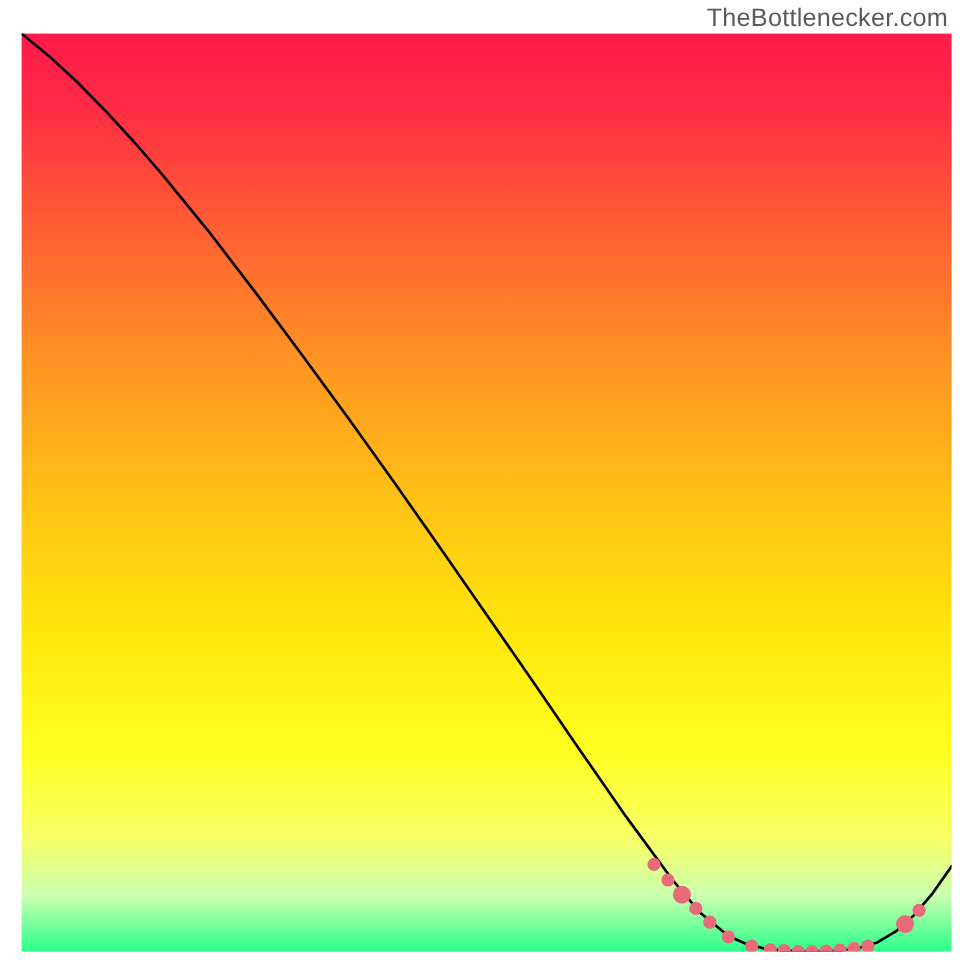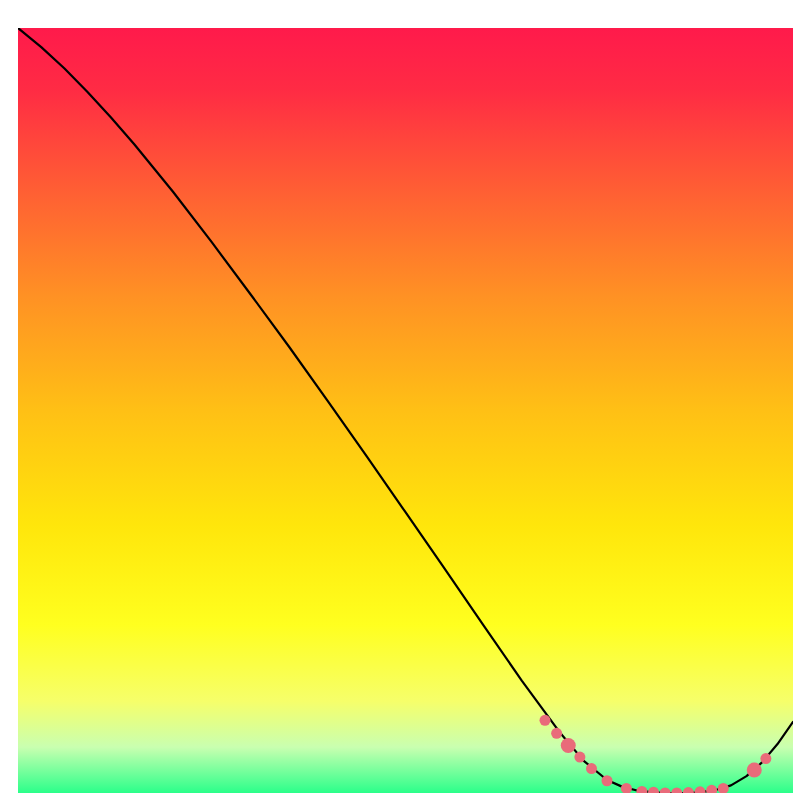--- a/index.html
+++ b/index.html
@@ -30,20 +30,21 @@
     top: 0;
     width: 800px;
     height: 800px;
     display: block;
   }
 </style>
 </head>
 <body>
 
 <div class="container">
+  <div class="watermark">TheBottlenecker.com</div>
   <svg class="chart" viewBox="0 0 800 800">
     <defs>
       <linearGradient id="bg-grad" x1="0" y1="0" x2="0" y2="1">
           <stop offset="0.00%" stop-color="#ff1a4b"></stop>
           <stop offset="8.00%" stop-color="#ff2b44"></stop>
           <stop offset="20.00%" stop-color="#ff5a35"></stop>
           <stop offset="35.00%" stop-color="#ff9124"></stop>
           <stop offset="50.00%" stop-color="#ffc015"></stop>
           <stop offset="65.00%" stop-color="#ffe60b"></stop>
           <stop offset="78.00%" stop-color="#ffff1f"></stop>

